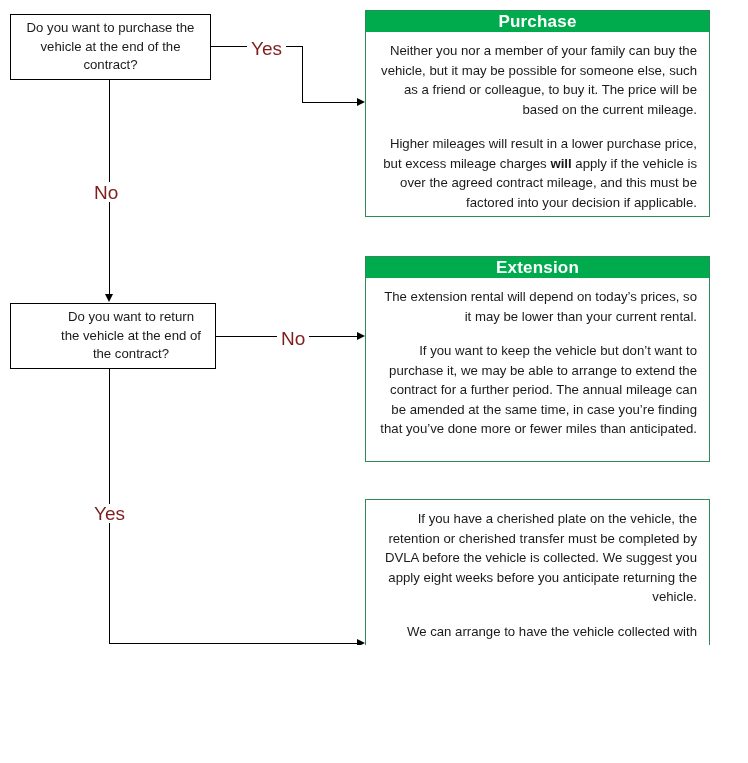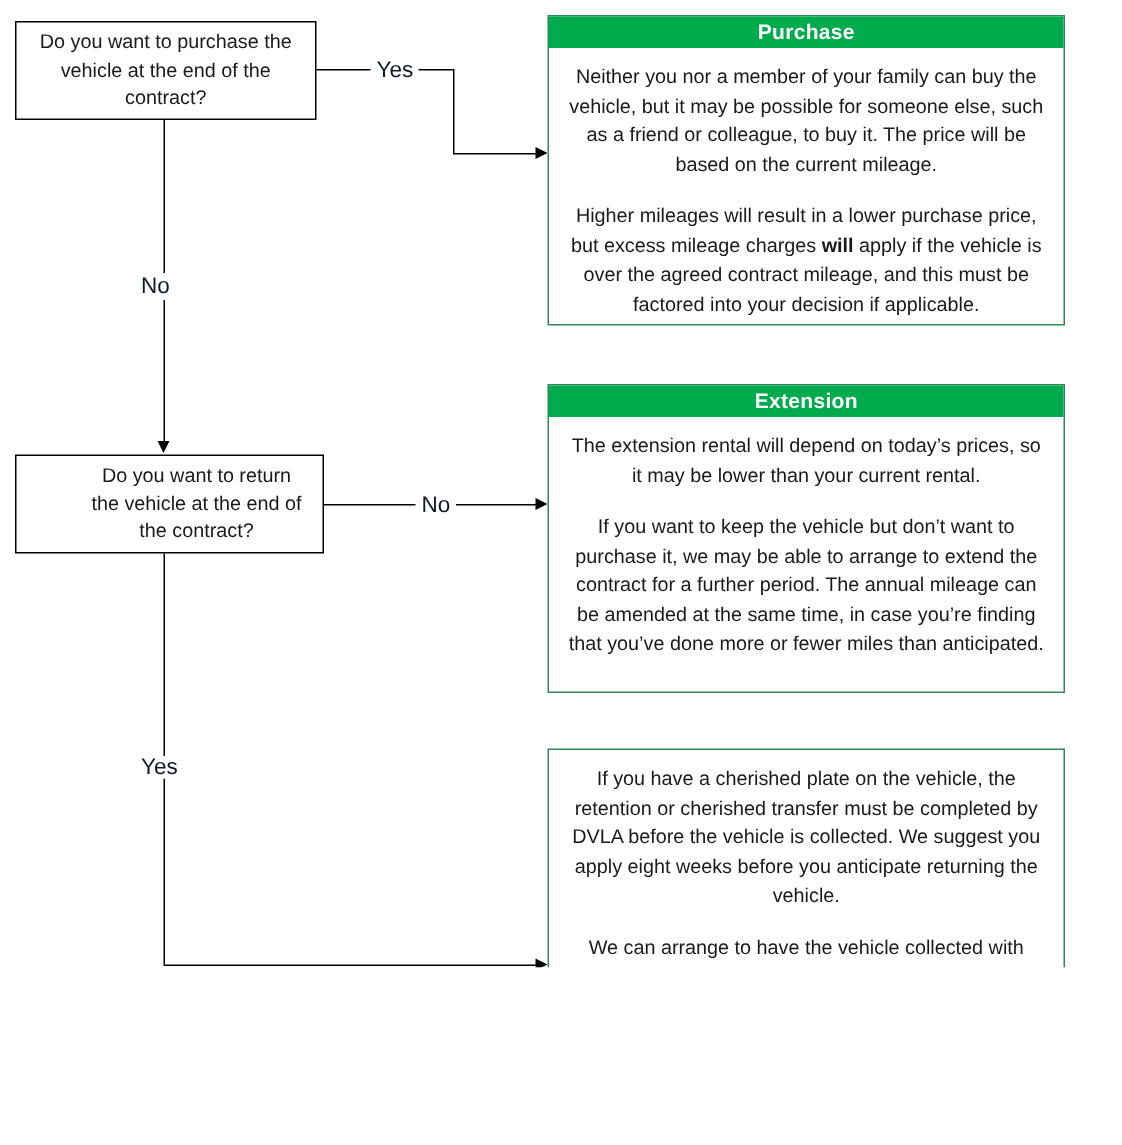--- a/index.html
+++ b/index.html
@@ -58,48 +58,48 @@
   }
   .arrowhead-down {
     position: absolute;
     width: 0; height: 0;
     border-left: 4.5px solid transparent;
     border-right: 4.5px solid transparent;
     border-top: 8px solid #000000;
   }
   .edge-label {
     position: absolute;
-    font-size: 15px;
+    font-size: 19px;
     line-height: 1;
-    color: #0f172a;
+    color: #7f1d1d;
     background: #ffffff;
     padding: 0 4px;
     white-space: nowrap;
   }
 
   
   .panel {
     position: absolute;
     box-sizing: border-box;
     border: 1px solid #2e8b57;
     background: #ffffff;
   }
   .panel-header {
     background: #00AB4E;
     color: #ffffff;
     font-weight: bold;
-    font-size: 14px;
+    font-size: 17px;
     text-align: center;
     line-height: 21px;
     height: 21px;
     letter-spacing: 0.2px;
   }
   .panel-body {
     padding: 9px 12px 8px 12px;
-    text-align: center;
+    text-align: right;
     font-size: 13.2px;
     line-height: 1.48;
     color: #1a1a1a;
   }
   .panel-body p {
     margin: 0;
   }
   .panel-body p + p {
     margin-top: 15px;
   }

